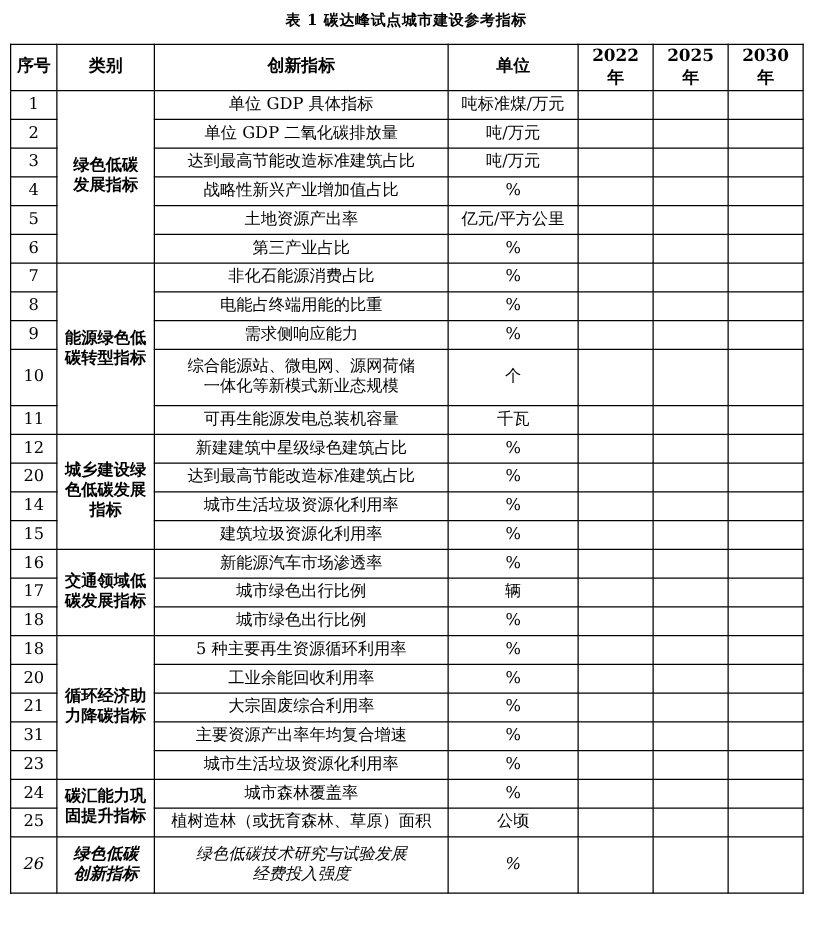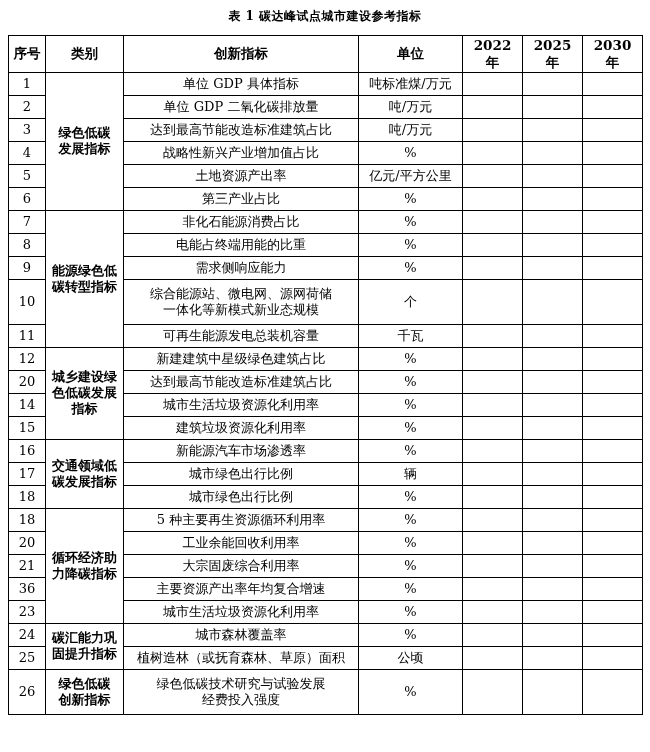--- a/index.html
+++ b/index.html
@@ -270,21 +270,21 @@
         </tr>
         <tr class="row-h1">
           <td class="num-cell">21</td>
           <td class="ind-cell">大宗固废综合利用率</td>
           <td class="unit-cell">%</td>
           <td></td>
           <td></td>
           <td></td>
         </tr>
         <tr class="row-h1">
-          <td class="num-cell">36</td>
+          <td class="num-cell">31</td>
           <td class="ind-cell">主要资源产出率年均复合增速</td>
           <td class="unit-cell">%</td>
           <td></td>
           <td></td>
           <td></td>
         </tr>
         <tr class="row-h1">
           <td class="num-cell">23</td>
           <td class="ind-cell">城市生活垃圾资源化利用率</td>
           <td class="unit-cell">%</td>
@@ -302,21 +302,21 @@
           <td></td>
         </tr>
         <tr class="row-h1">
           <td class="num-cell">25</td>
           <td class="ind-cell">植树造林（或抚育森林、草原）面积</td>
           <td class="unit-cell">公顷</td>
           <td></td>
           <td></td>
           <td></td>
         </tr>
-        <tr class="row-h1" style="height: 45px;">
+        <tr class="row-h1" style="height: 45px; font-style: italic;">
           <td class="num-cell">26</td>
           <td class="cat-cell" rowspan="1">绿色低碳<br>创新指标</td>
           <td class="ind-cell">绿色低碳技术研究与试验发展<br>经费投入强度</td>
           <td class="unit-cell">%</td>
           <td></td>
           <td></td>
           <td></td>
         </tr>
       </tbody>
   </table>

